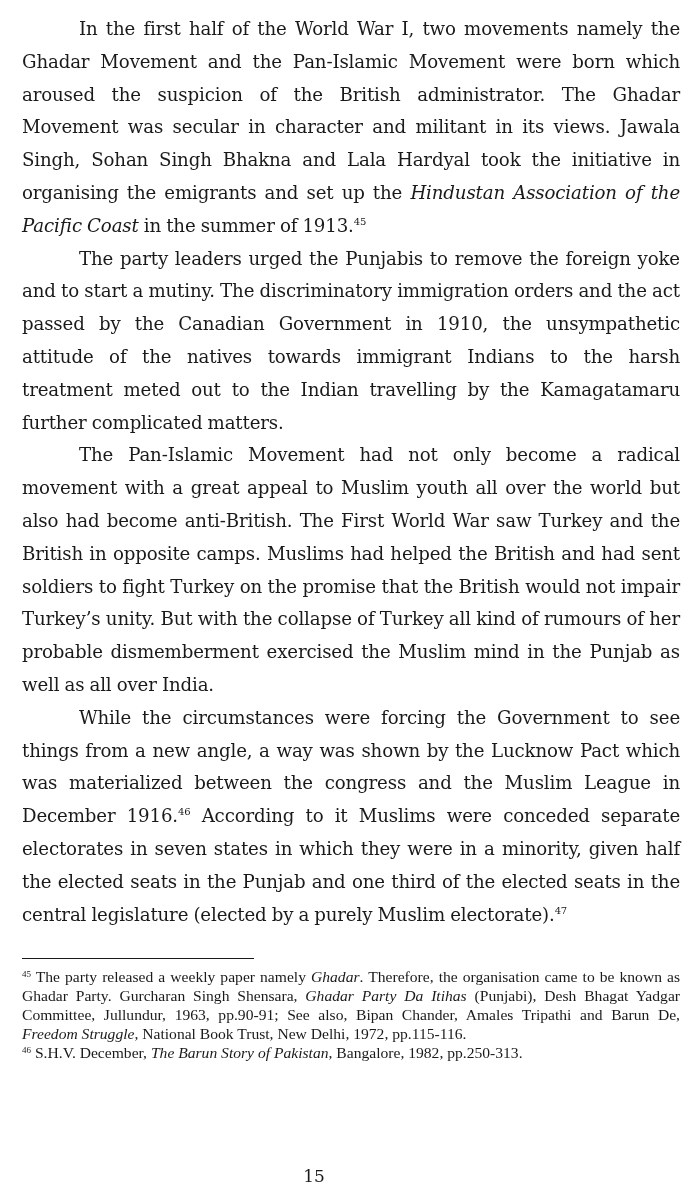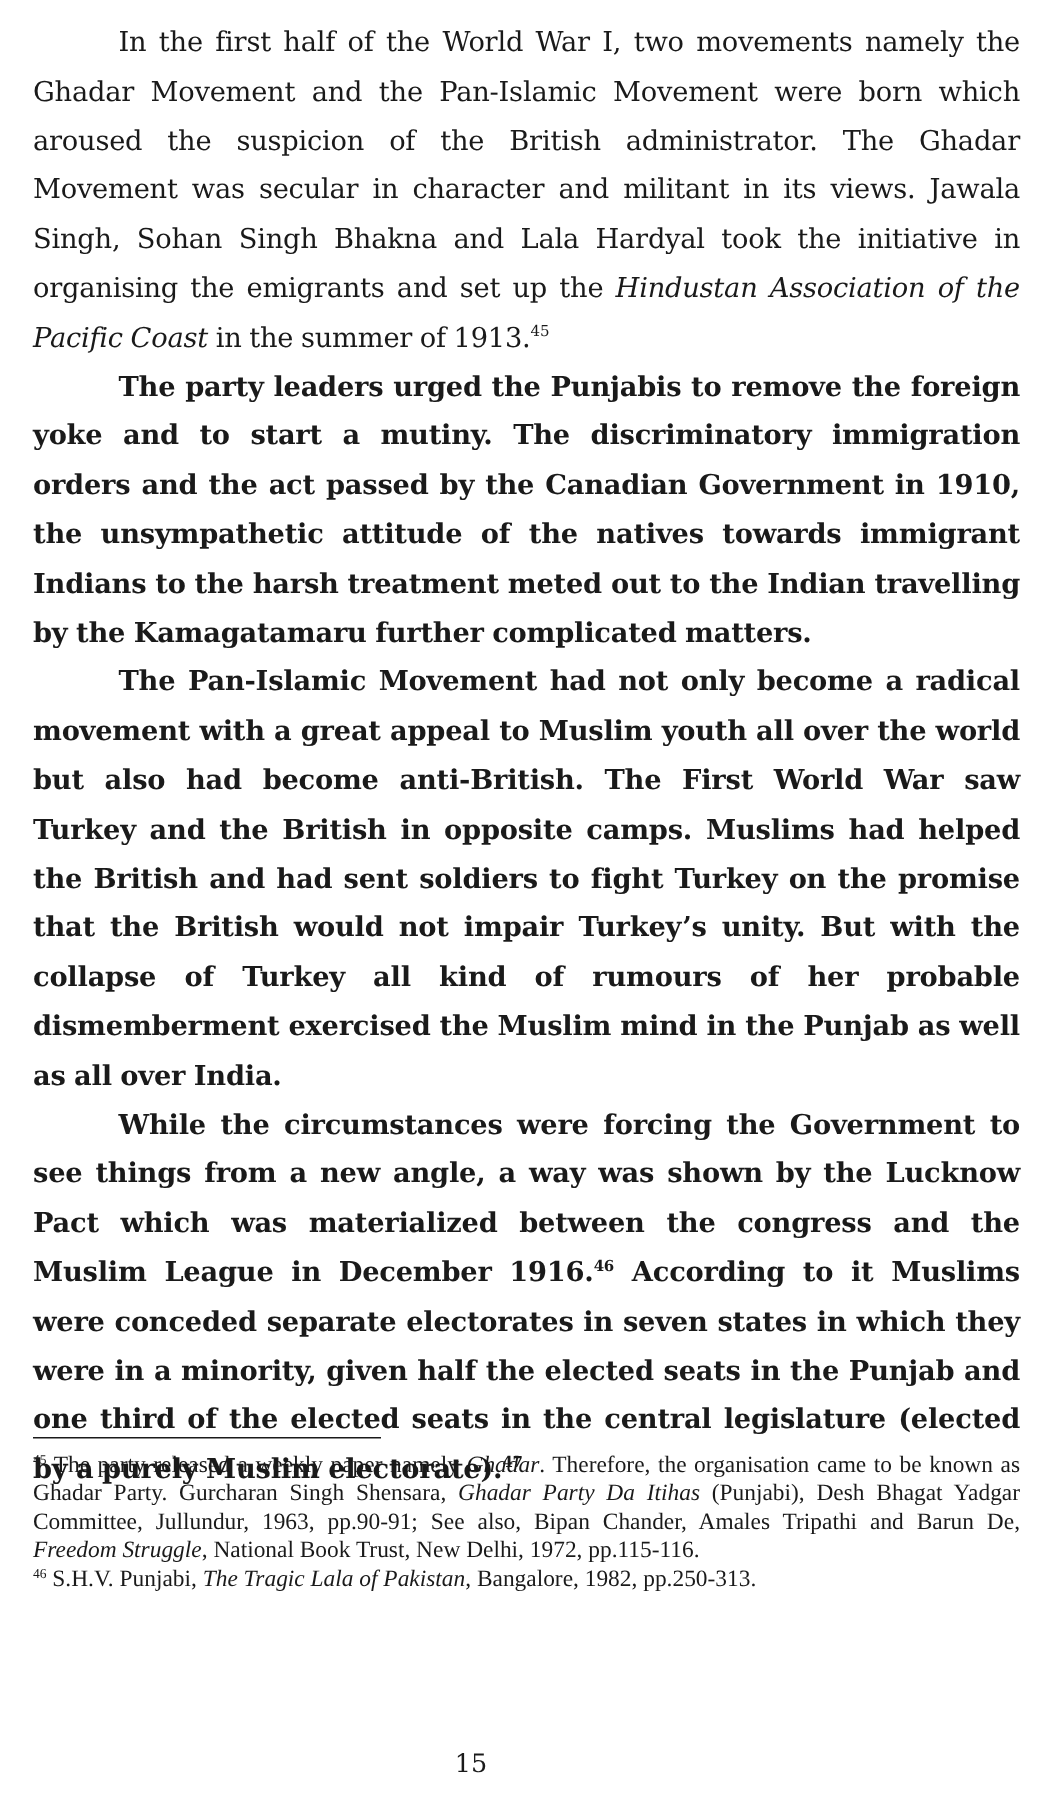--- a/index.html
+++ b/index.html
@@ -23,21 +23,21 @@
     }
     .para {
       margin: 0;
       font-size: 18.2px;
       line-height: 32.8px;
       text-align: justify;
       text-indent: 57px;
       letter-spacing: -0.15px;
       word-spacing: -0.5px;
     }
-    .para + .para { margin-top: 0; font-weight: bold; }
+    .para + .para { margin-top: 0; }
     sup {
       font-size: 10px;
       line-height: 0;
       position: relative;
       top: -7px;
       vertical-align: baseline;
       margin-top: 36px;
     }
     .footnote-rule {
       position: absolute;
@@ -83,16 +83,16 @@
 
   <p class="para">The Pan-Islamic Movement had not only become a radical movement with a great appeal to Muslim youth all over the world but also had become anti-British. The First World War saw Turkey and the British in opposite camps. Muslims had helped the British and had sent soldiers to fight Turkey on the promise that the British would not impair Turkey’s unity. But with the collapse of Turkey all kind of rumours of her probable dismemberment exercised the Muslim mind in the Punjab as well as all over India.</p>
 
   <p class="para"><span>While the circumstances were forcing the Government to see things from a new angle, a way was shown by the Lucknow Pact which was materialized between the congress and the Muslim League in December 1916.</span><sup>46</sup><span> According to it Muslims were conceded separate electorates in seven states in which they were in a minority, given half the elected seats in the Punjab and one third of the elected seats in the central legislature (elected by a purely Muslim electorate).</span><sup>47</sup></p>
 </div>
 
 <div class="footnote-rule"></div>
 
 <div class="footnotes">
   <p><sup>45</sup><span> The party released a weekly paper namely </span><i>Ghadar</i><span>. Therefore, the organisation came to be known as Ghadar Party. Gurcharan Singh Shensara, </span><i>Ghadar Party Da Itihas</i><span> (Punjabi), Desh Bhagat Yadgar Committee, Jullundur, 1963, pp.90-91; See also, Bipan Chander, Amales Tripathi and Barun De, </span><i>Freedom Struggle</i><span>, National Book Trust, New Delhi, 1972, pp.115-116.</span></p>
-  <p><sup>46</sup><span> S.H.V. Punjabi, </span><i>The Tragic Lala of Pakistan</i><span>, Bangalore, 1982, pp.250-313.</span></p>
+  <p><sup>46</sup><span> S.H.V. December, </span><i>The Barun Story of Pakistan</i><span>, Bangalore, 1982, pp.250-313.</span></p>
 </div>
 
 <div class="page-number">15</div>
 
 </body></html>

